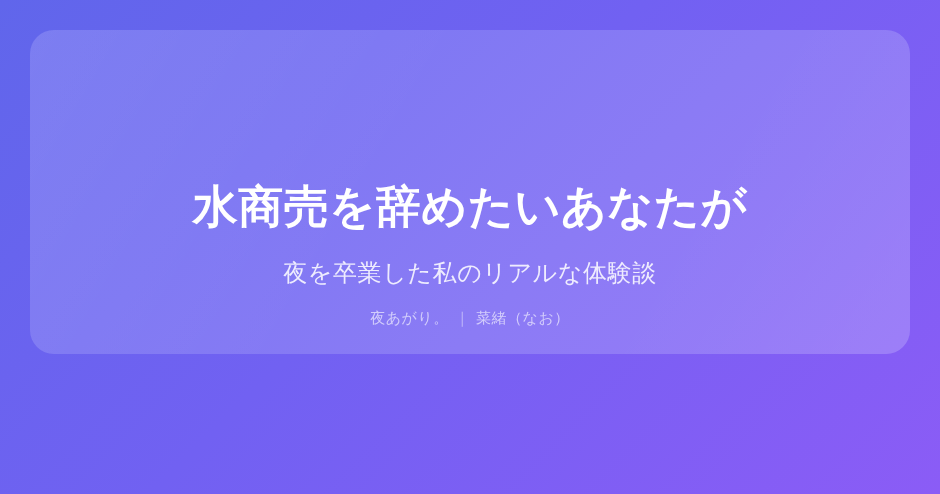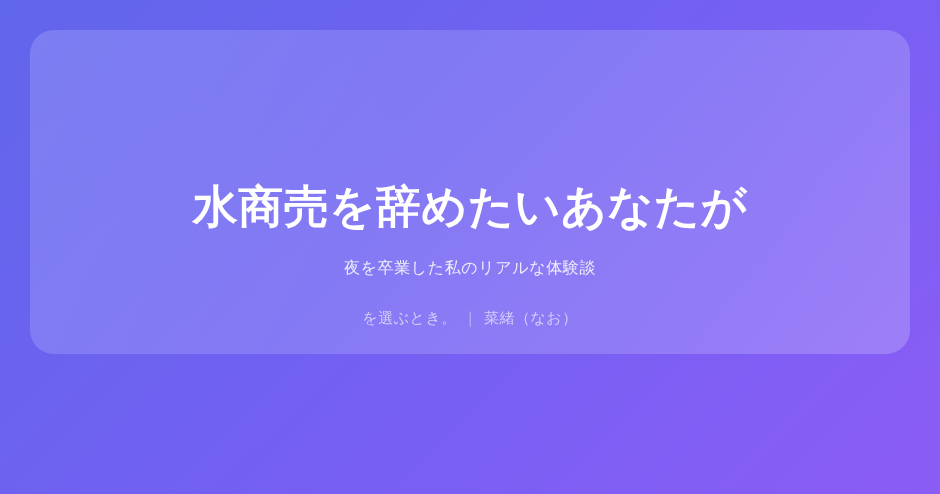--- a/index.html
+++ b/index.html
@@ -73,21 +73,21 @@
     font-size: 45px;
     font-weight: 700;
     line-height: 1.30;
     letter-spacing: 0.5px;
     white-space: nowrap;
   }
 
   .subtitle {
     margin-top: 20px;
     color: rgba(255,255,255,0.86);
-    font-size: 16px;
+    font-size: 24px;
     font-weight: 400;
     line-height: 1.4;
     letter-spacing: 0.6px;
     white-space: nowrap;
   }
 
   
   .card-footer {
     position: absolute;
     left: 0;
@@ -117,19 +117,19 @@
   <div class="eyecatch-card">
 
     <div class="card-sheen"></div>
 
     <div class="headline-block">
       <div class="title-line">水商売を辞めたいあなたが</div>
       <div class="subtitle">夜を卒業した私のリアルな体験談</div>
     </div>
 
     <div class="card-footer">
-      <span>を選ぶとき。</span>
+      <span>夜あがり。</span>
       <span class="footer-sep">｜</span>
       <span>菜緒（なお）</span>
     </div>
 
   </div>
 </div>
 
 </body></html>

